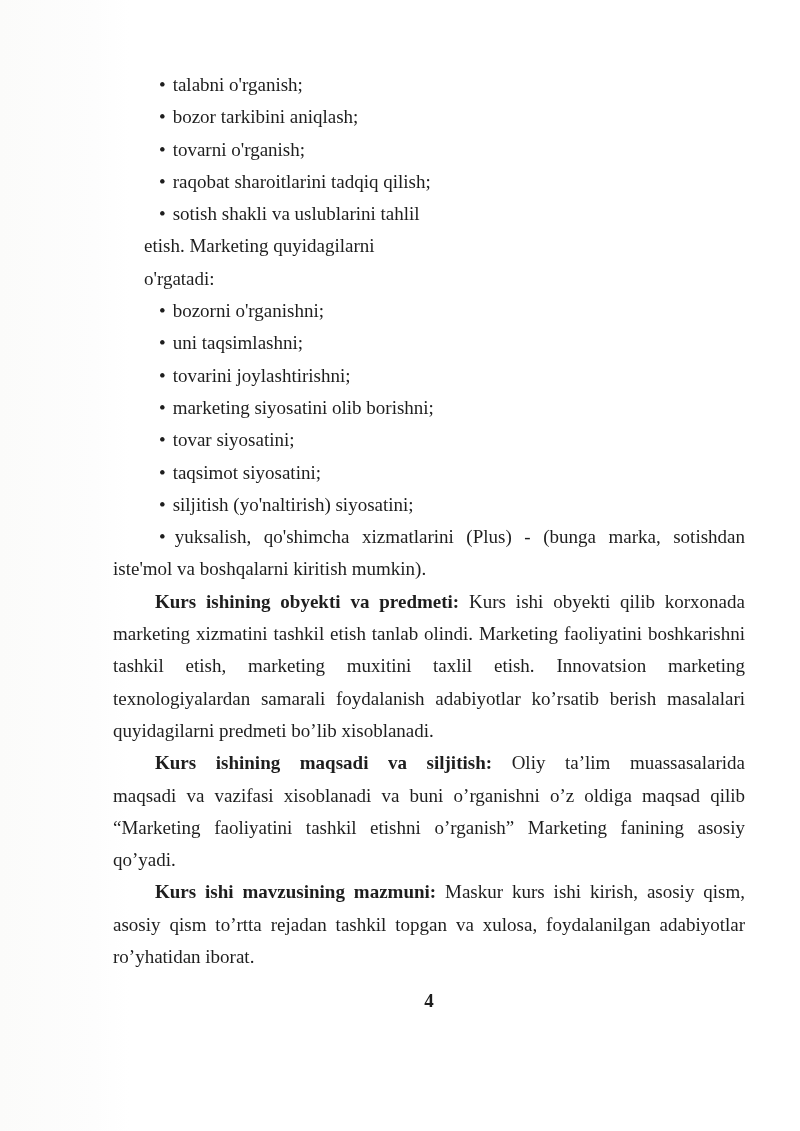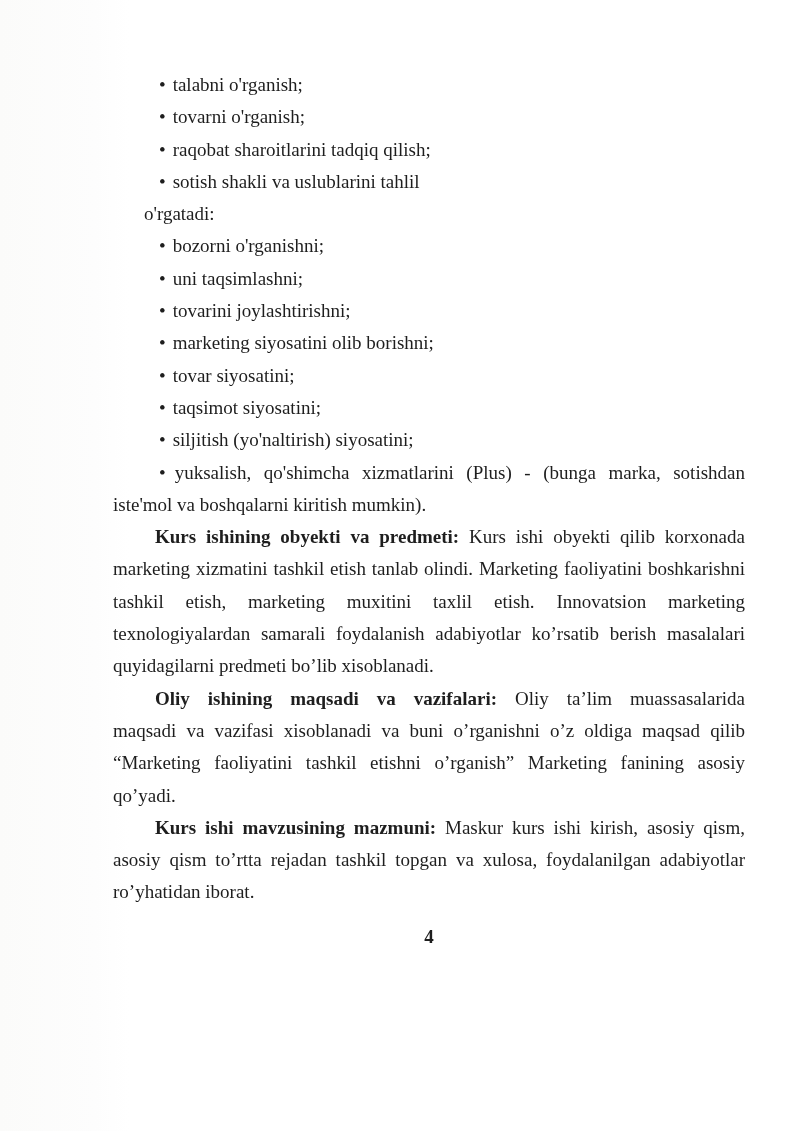--- a/index.html
+++ b/index.html
@@ -46,42 +46,44 @@
     font-size: 19px;
   }
 </style>
 </head>
 <body>
 
 <div class="page">
   <div class="content">
 
     <div class="ln list-line bulleted"><span class="marker">•</span><span>talabni o'rganish;</span></div>
+    <div class="ln list-line bulleted"><span class="marker">•</span><span>bozor tarkibini aniqlash;</span></div>
     <div class="ln list-line bulleted"><span class="marker">•</span><span>tovarni o'rganish;</span></div>
     <div class="ln list-line bulleted"><span class="marker">•</span><span>raqobat sharoitlarini tadqiq qilish;</span></div>
     <div class="ln list-line bulleted"><span class="marker">•</span><span>sotish shakli va uslublarini tahlil</span></div>
+    <div class="ln list-line"><span>etish. Marketing quyidagilarni</span></div>
     <div class="ln list-line"><span>o'rgatadi:</span></div>
     <div class="ln list-line bulleted"><span class="marker">•</span><span>bozorni o'rganishni;</span></div>
     <div class="ln list-line bulleted"><span class="marker">•</span><span>uni taqsimlashni;</span></div>
     <div class="ln list-line bulleted"><span class="marker">•</span><span>tovarini joylashtirishni;</span></div>
     <div class="ln list-line bulleted"><span class="marker">•</span><span>marketing siyosatini olib borishni;</span></div>
     <div class="ln list-line bulleted"><span class="marker">•</span><span>tovar siyosatini;</span></div>
     <div class="ln list-line bulleted"><span class="marker">•</span><span>taqsimot siyosatini;</span></div>
     <div class="ln list-line bulleted"><span class="marker">•</span><span>siljitish (yo'naltirish) siyosatini;</span></div>
 
     <div class="ln jline bp-first"><span class="marker">•</span><span>yuksalish, qo'shimcha xizmatlarini (Plus) - (bunga marka, sotishdan</span></div>
     <div class="ln"><span>iste'mol va boshqalarni kiritish mumkin).</span></div>
 
     <div class="ln jline para-first"><b class="lead">Kurs ishining obyekti va predmeti:</b> <span>Kurs ishi obyekti qilib korxonada</span></div>
     <div class="ln jline"><span>marketing xizmatini tashkil etish tanlab olindi. Marketing faoliyatini boshkarishni</span></div>
     <div class="ln jline"><span>tashkil etish, marketing muxitini taxlil etish. Innovatsion marketing</span></div>
     <div class="ln jline"><span>texnologiyalardan samarali foydalanish adabiyotlar ko’rsatib berish masalalari</span></div>
     <div class="ln"><span>quyidagilarni predmeti bo’lib xisoblanadi.</span></div>
 
-    <div class="ln jline para-first"><b class="lead">Oliy ishining maqsadi va vazifalari:</b> <span>Oliy ta’lim muassasalarida</span></div>
+    <div class="ln jline para-first"><b class="lead">Kurs ishining maqsadi va siljitish:</b> <span>Oliy ta’lim muassasalarida</span></div>
     <div class="ln jline"><span>maqsadi va vazifasi xisoblanadi va buni o’rganishni o’z oldiga maqsad qilib</span></div>
     <div class="ln jline"><span>“Marketing faoliyatini tashkil etishni o’rganish” Marketing fanining asosiy</span></div>
     <div class="ln"><span>qo’yadi.</span></div>
 
     <div class="ln jline para-first"><b class="lead">Kurs ishi mavzusining mazmuni:</b> <span>Maskur kurs ishi kirish, asosiy qism,</span></div>
     <div class="ln jline"><span>asosiy qism to’rtta rejadan tashkil topgan va xulosa, foydalanilgan adabiyotlar</span></div>
     <div class="ln"><span>ro’yhatidan iborat.</span></div>
 
     <div class="footer">4</div>
   </div>

